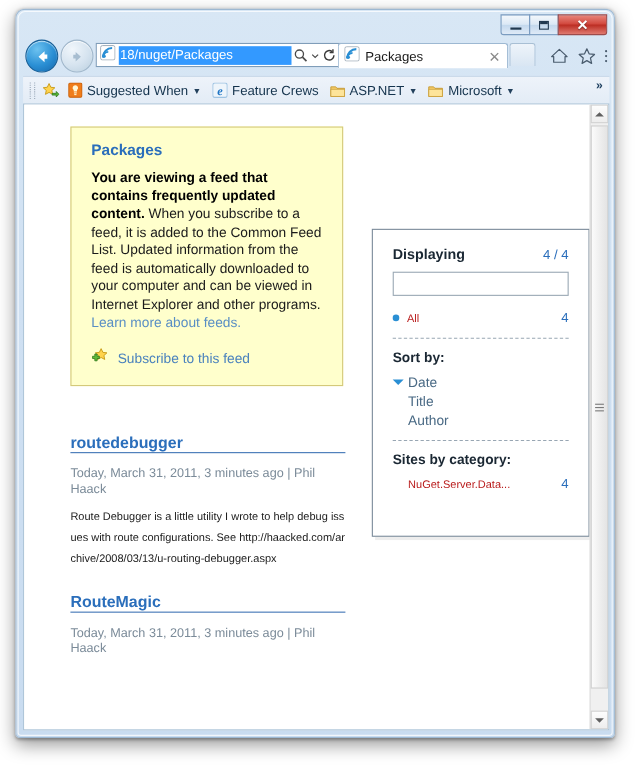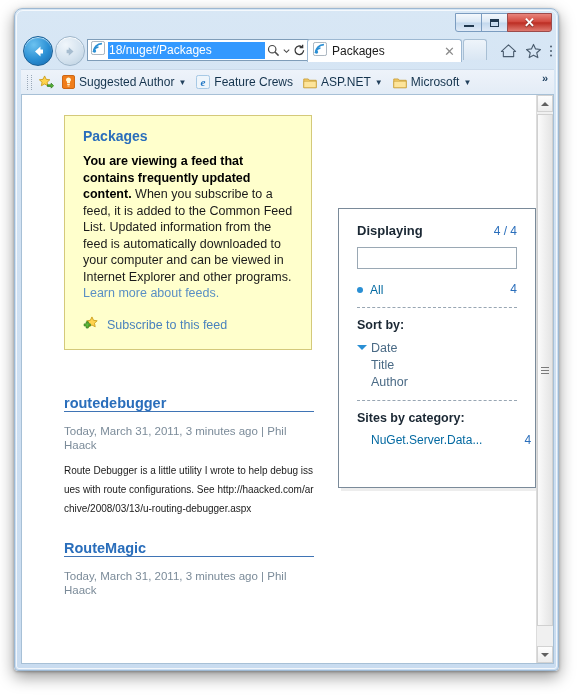--- a/index.html
+++ b/index.html
@@ -232,21 +232,21 @@
     border: 1px solid #9aa8b4;
     background: #ffffff;
     box-sizing: border-box;
   }
   #fp-all-row { margin-top: 11px; align-items: center;}
   .fp-bullet {
     width: 6px; height: 6px; border-radius: 50%;
     background: #2a8fd4; display: inline-block; margin-right: 7px;
     vertical-align: middle;
   }
-  .fp-item-label { font-size: 12px; color: #0369a1; }
+  .fp-item-label { font-size: 10px; color: #b91c1c; }
   .fp-sep {
     margin: 9px 0 10px 0;
     border-top: 1px dashed #98a6b3; height: 0;
   }
   .fp-sublabel { font-size: 12.5px; font-weight: bold; color: #1a2733; margin-bottom: 8px; }
   .sort-item { font-size: 12.5px; color: #4a6a85; line-height: 17px; padding-left: 14px; position: relative; }
   .sort-caret {
     position: absolute; left: 0; top: 5px;
     width: 0; height: 0;
     border-left: 5px solid transparent; border-right: 5px solid transparent;
@@ -417,21 +417,21 @@
         </svg>
       </div>
 
       <div class="favitem">
         <svg width="13" height="14" viewBox="0 0 14 15">
           <rect x="0.5" y="0.5" width="13" height="14" rx="1.5" fill="#f07d1a" stroke="#c8600c"></rect>
           <path d="M7 2.6 a2.6 2.6 0 0 1 1.6 4.7 l0 1.5 l-3.2 0 l0 -1.5 A2.6 2.6 0 0 1 7 2.6 Z" fill="#fff8d8"></path>
           <rect x="5.6" y="9.6" width="2.8" height="1.1" fill="#fff8d8"></rect>
           <rect x="5.9" y="11.3" width="2.2" height="1" fill="#fff8d8"></rect>
         </svg>
-        <span class="fav-label">Suggested Author</span>
+        <span class="fav-label">Suggested When</span>
         <span class="caret">▼</span>
       </div>
 
       <div class="favitem">
         <svg width="14" height="14" viewBox="0 0 15 15">
           <rect x="0.5" y="0.5" width="14" height="14" rx="2" fill="#eef5fb" stroke="#9ec3e2"></rect>
           <text x="7.5" y="11.8" font-family="Liberation Serif, serif" font-size="12" font-style="italic" font-weight="bold" fill="#1e74c4" text-anchor="middle">e</text>
         </svg>
         <span class="fav-label">Feature Crews</span>
       </div>

